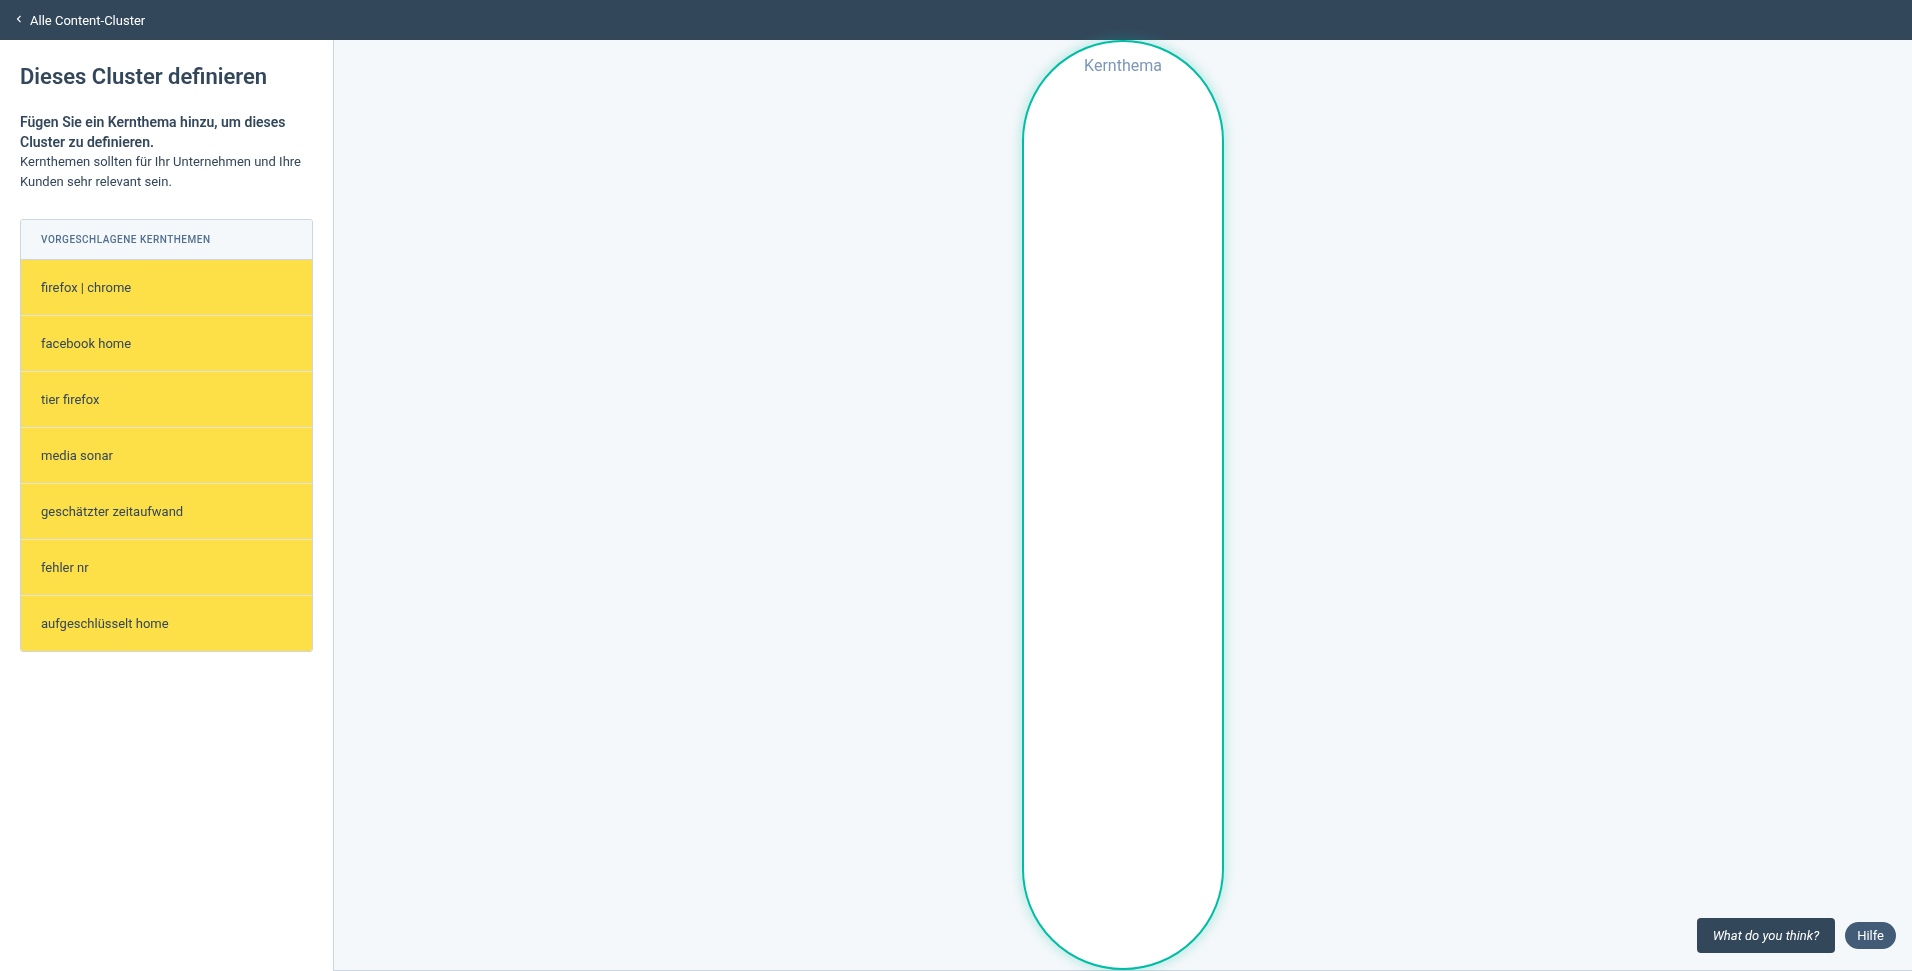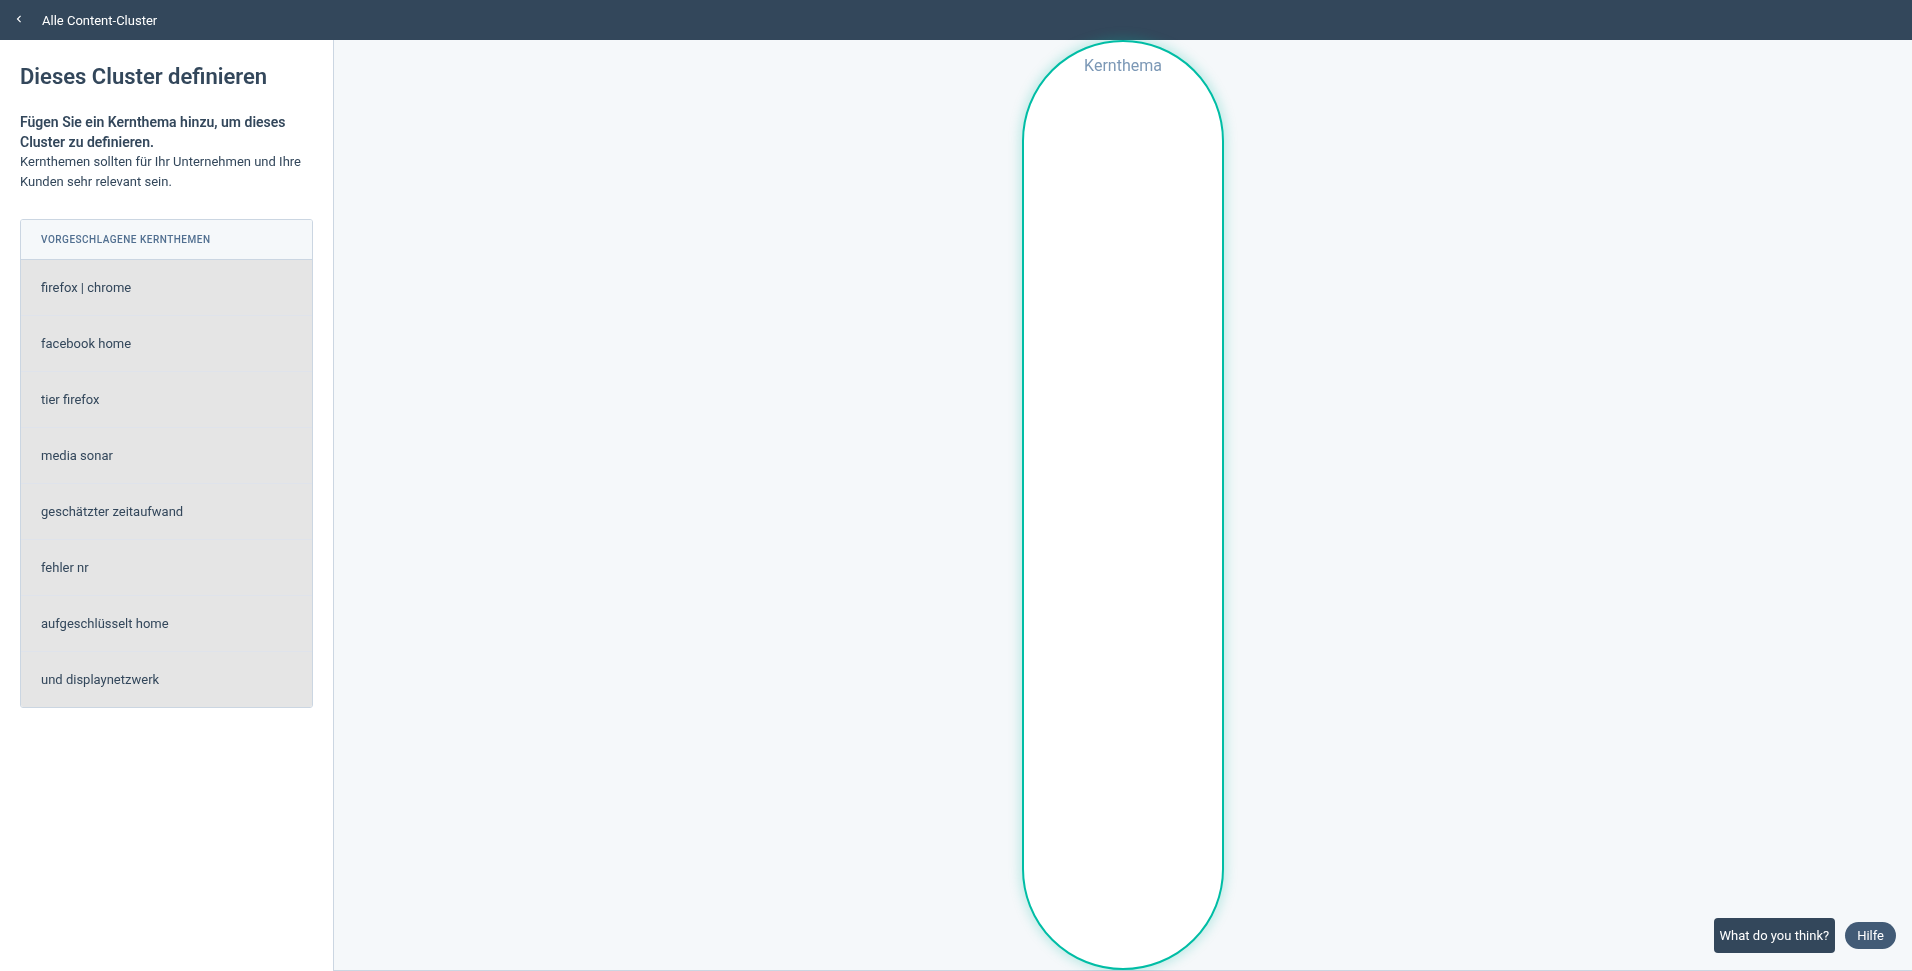--- a/index.html
+++ b/index.html
@@ -22,21 +22,21 @@
       align-items: center;
       padding: 0 12px;
       width: 100%;
     }
     .back-link {
       display: flex;
       align-items: center;
       color: #ffffff;
       font-size: 13px;
       cursor: pointer;
-      gap: 16px;
+      gap: 4px;
     }
     .back-link svg {
       width: 14px;
       height: 14px;
       fill: #ffffff;
     }
     .main-container {
       display: flex;
       height: calc(100% - 40px);
     }
@@ -92,21 +92,21 @@
       color: #516f90;
       letter-spacing: 0.5px;
       border-bottom: 1px solid #cbd6e2;
     }
     .suggestion-item {
       padding: 20px 20px;
       font-size: 13px;
       color: #33475b;
       border-bottom: 1px solid #dfe3eb;
       cursor: pointer;
-      background: #e5e5e5;
+      background: #fde047;
     }
     .suggestion-item:last-child {
       border-bottom: none;
     }
     .content-area {
       flex: 1;
       background: #f5f8fa;
       position: relative;
       display: flex;
       justify-content: center;
@@ -127,23 +127,24 @@
       bottom: 18px;
       right: 16px;
       display: flex;
       align-items: center;
       gap: 10px;
     }
     .feedback-pill {
       background: #33475b;
       color: #ffffff;
       font-size: 13px;
-      padding: 10px 6px;
+      padding: 10px 16px;
       border-radius: 4px;
       cursor: pointer;
+      font-style: italic;
     }
     .help-pill {
       background: #425b76;
       color: #ffffff;
       font-size: 13px;
       padding: 6px 12px;
       border-radius: 16px;
       cursor: pointer;
     }
   </style>
@@ -169,21 +170,20 @@
 
     <div class="suggestions-container">
       <div class="suggestions-header">VORGESCHLAGENE KERNTHEMEN</div>
       <div class="suggestion-item">firefox | chrome</div>
       <div class="suggestion-item">facebook home</div>
       <div class="suggestion-item">tier firefox</div>
       <div class="suggestion-item">media sonar</div>
       <div class="suggestion-item">geschätzter zeitaufwand</div>
       <div class="suggestion-item">fehler nr</div>
       <div class="suggestion-item">aufgeschlüsselt home</div>
-      <div class="suggestion-item">und displaynetzwerk</div>
     </div>
   </div>
 
   <div class="content-area">
     <div class="core-topic-bubble">Kernthema</div>
   </div>
 </div>
 
 <div class="bottom-widgets">
   <div class="feedback-pill">What do you think?</div>

